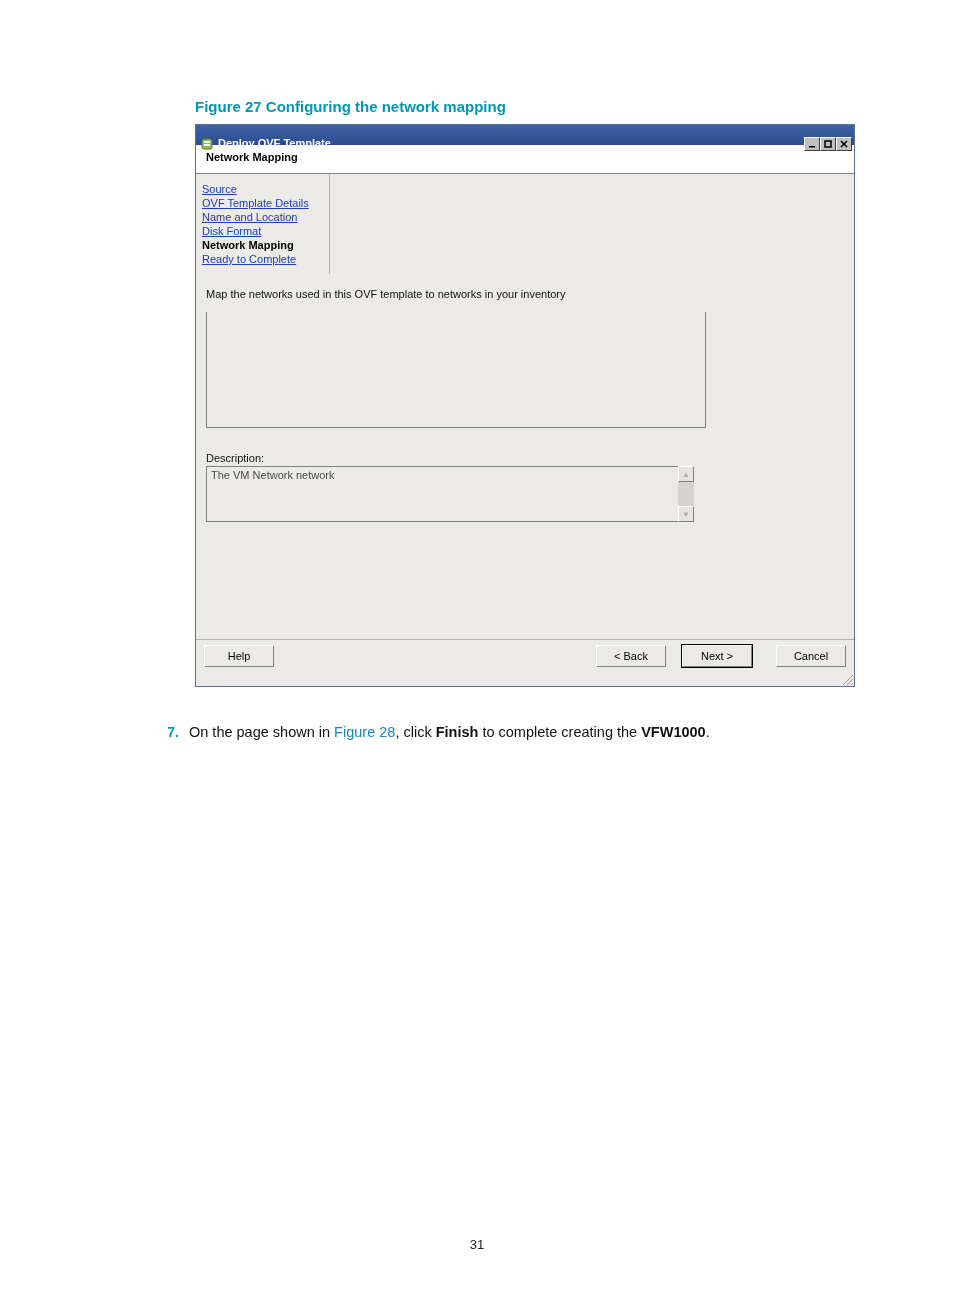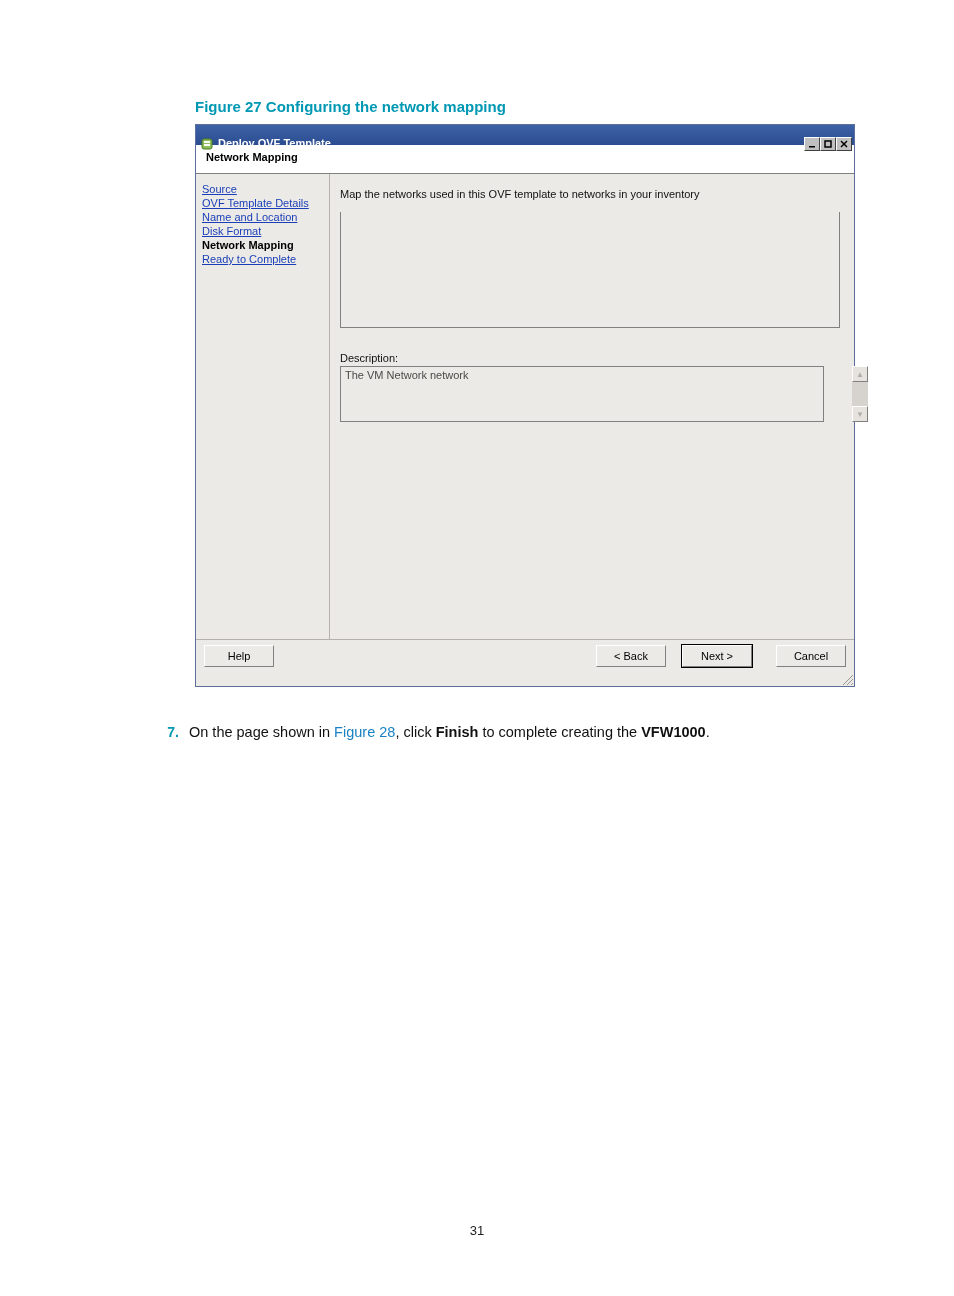--- a/index.html
+++ b/index.html
@@ -86,20 +86,21 @@
   .header-area .ht {
     font-weight: bold;
   }
   .header-area .sub {
     margin: 2px 0 0 22px;
   }
   
   .body-split {
     display: flex;
     height: 465px;
+    flex-direction: column;
   }
   .nav-col {
     width: 134px;
     min-width: 134px;
     border-right: 1px solid #b5b2ad;
     padding: 8px 6px;
     font-size: 11px;
     background: var(--win-face);
   }
   .nav-col .nav-item {
@@ -145,21 +146,21 @@
   .net-map-wrap {
     border: 1px solid #808080;
     border-top: none;
     width: 500px;
     height: 116px;
     background: #eceae7;
   }
   .desc-label { margin-top: 24px; }
   .desc-box-wrap {
     position: relative;
-    width: 528px;
+    width: 488px;
     height: 56px;
     margin-top: 2px;
   }
   .desc-box {
     width: 484px;
     height: 56px;
     border: 1px solid #808080;
     background: #eceae7;
     color: #4a4a48;
     padding: 2px 4px;
@@ -233,21 +234,21 @@
     color: var(--heading-teal);
     font-weight: bold;
     text-align: right;
     padding-right: 10px;
     font-size: 14px;
   }
   .step-row .body a.fig-link { color: #1a82c4; text-decoration: none; }
   .page-num {
     position: absolute;
     left: 0; right: 0;
-    bottom: 58px;
+    bottom: 44px;
     text-align: center;
     font-size: 13px;
     color: #222;
   }
 </style>
 </head>
 <body>
 
 <div class="page">
   <div class="figure-caption">Figure 27 Configuring the network mapping</div>

